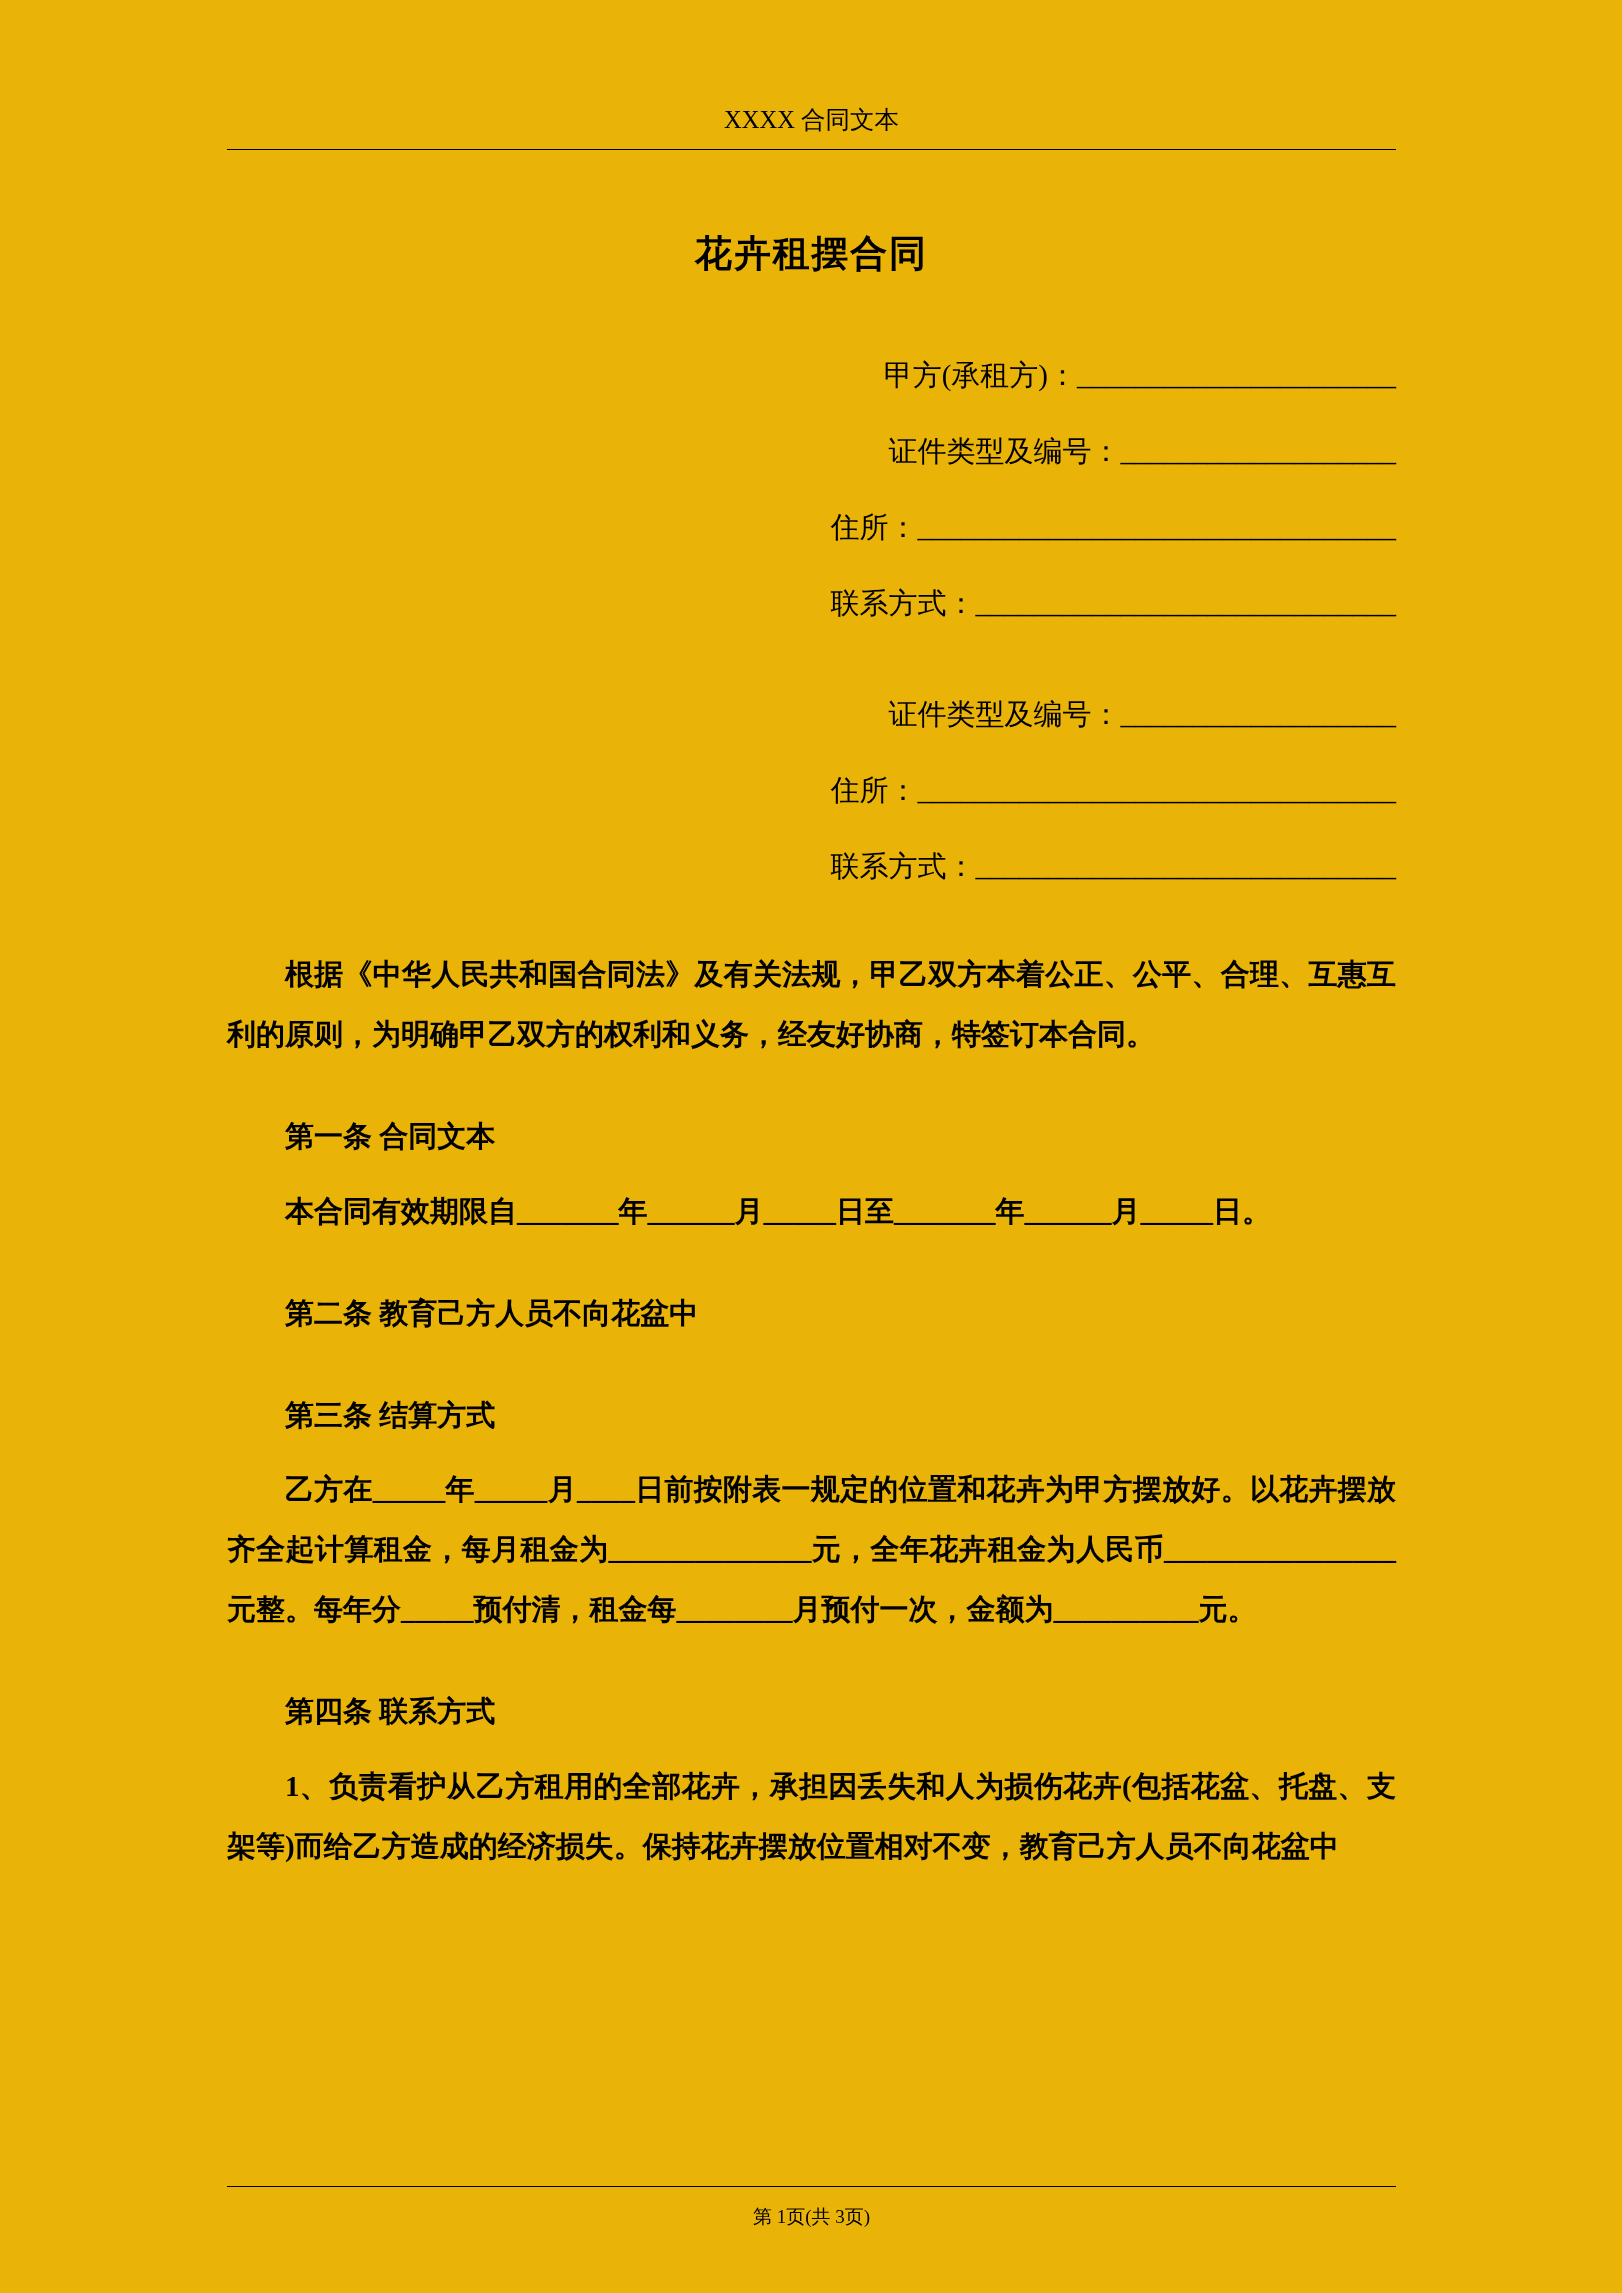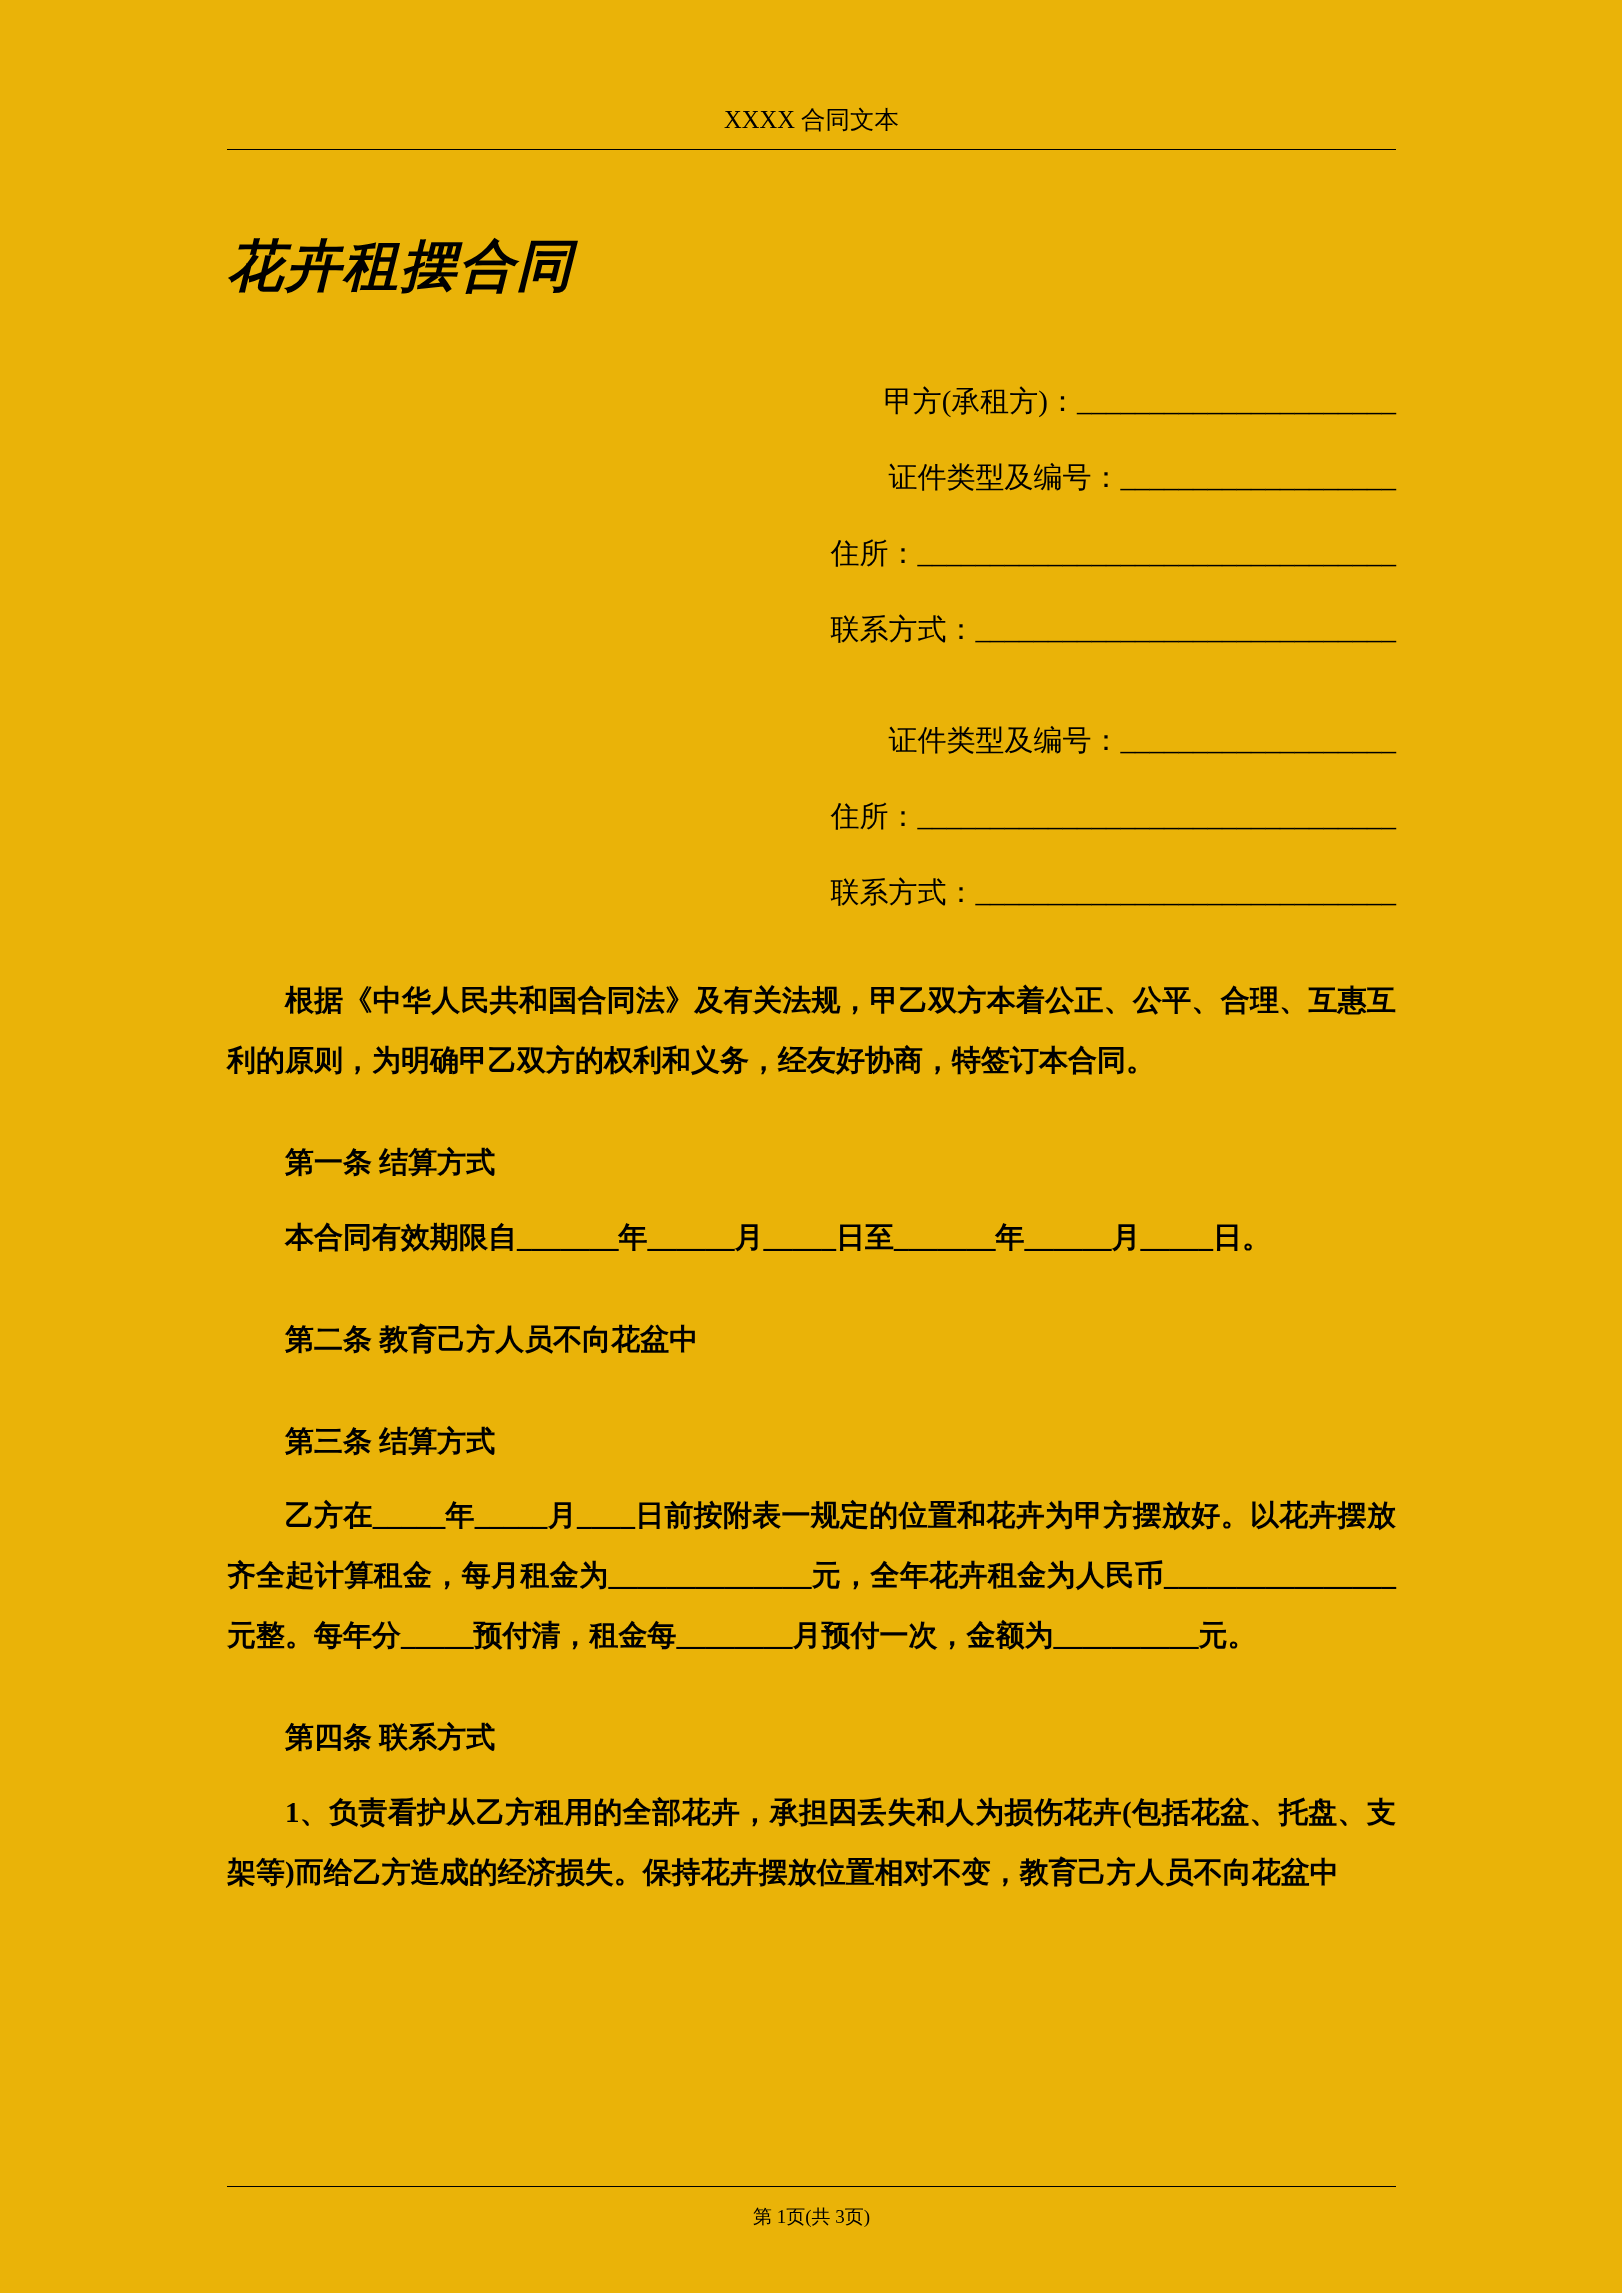--- a/index.html
+++ b/index.html
@@ -32,26 +32,25 @@
   }
 
   .content {
     position: absolute;
     top: 151px;
     left: 227px;
     right: 227px;
   }
 
   .doc-title {
-    font-size: 56px;
+    font-size: 37px;
     font-weight: bold;
-    text-align: left;
+    text-align: center;
     letter-spacing: 1.8px;
     margin: 78px 0 58px 0;
-    font-style: italic;
   }
 
   .field {
     font-size: 29px;
     line-height: 76px;
     text-indent: 2em;
     white-space: nowrap;
     text-align: right;
   }
 
@@ -114,21 +113,21 @@
 
     <div>
       <div class="field">证件类型及编号：___________________</div>
       <div class="field">住所：_________________________________</div>
       <div class="field">联系方式：_____________________________</div>
     </div>
 
     <p class="para preamble">根据《中华人民共和国合同法》及有关法规，甲乙双方本着公正、公平、合理、互惠互利的原则，为明确甲乙双方的权利和义务，经友好协商，特签订本合同。</p>
 
     <div>
-      <div class="sec-heading">第一条 结算方式</div>
+      <div class="sec-heading">第一条 合同文本</div>
       <p class="para">本合同有效期限自_______年______月_____日至_______年______月_____日。</p>
     </div>
 
     <div>
       <div class="sec-heading">第二条 教育己方人员不向花盆中</div>
     </div>
 
     <div>
       <div class="sec-heading">第三条 结算方式</div>
       <p class="para">乙方在_____年_____月____日前按附表一规定的位置和花卉为甲方摆放好。以花卉摆放齐全起计算租金，每月租金为______________元，全年花卉租金为人民币________________元整。每年分_____预付清，租金每________月预付一次，金额为__________元。</p>

